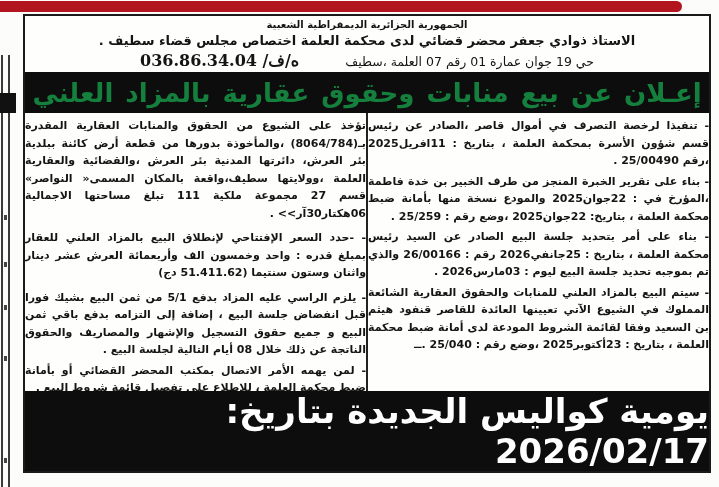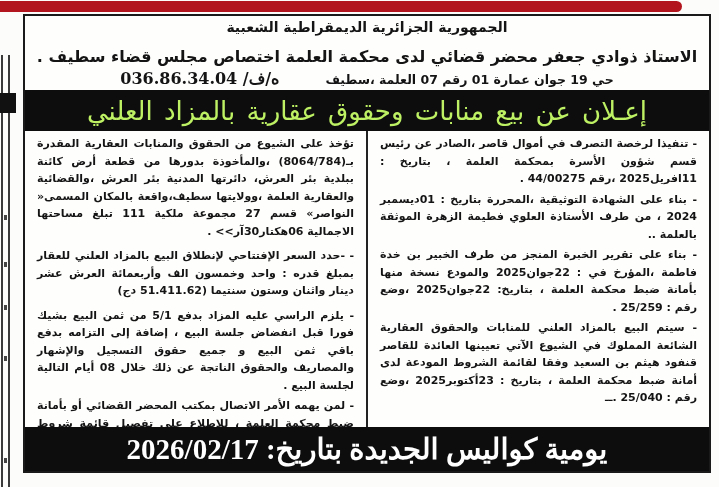--- a/index.html
+++ b/index.html
@@ -42,58 +42,58 @@
     border:2px solid #1a1a1a;
     background:#fefefd;
     display:flex;flex-direction:column;
     overflow:hidden;
   }
   .notice-header{
     padding:3px 8px 2px;
     text-align:center;
     direction:rtl;
   }
-  .hdr-line1{font-size:14px;font-weight:bold;letter-spacing:.2px;}
-  .hdr-line2{font-size:16px;font-weight:bold;margin-top:12px;}
+  .hdr-line1{font-size:10px;font-weight:bold;letter-spacing:.2px;}
+  .hdr-line2{font-size:13px;font-weight:bold;margin-top:3px;}
   .hdr-line3{
     margin-top:3px;
     display:flex;justify-content:center;align-items:baseline;gap:46px;
     direction:rtl;
   }
-  .hdr-address{font-size:12.5px;font-weight:bold;}
+  .hdr-address{font-size:12.5px;font-weight:normal;}
   .hdr-phone{font-size:16px;font-weight:bold;font-family:"DejaVu Serif",serif;}
 
   .title-banner{
     height:41px;background:var(--banner_bg);
     display:flex;align-items:center;justify-content:center;
     direction:rtl;flex:0 0 auto;
   }
   .title-banner span{
-    color:#bef264;font-size:26px;font-weight:normal;word-spacing:3px;
+    color:#15803d;font-size:26px;font-weight:bold;word-spacing:3px;
   }
 
   .body-cols{
     flex:1 1 auto;
     display:flex;direction:rtl;
     overflow:hidden;
   }
-  .col{flex:1 1 0;padding:4px 12px 0;direction:rtl;}
+  .col{flex:1 1 0;padding:4px 0 0;direction:rtl;}
   .col p{
     font-size:11px;font-weight:bold;line-height:17.5px;
     text-align:justify;margin:0 0 3px;
   }
   .col-divider{flex:0 0 2px;background:#222;}
   .mt8{margin-top:7px !important;}
 
   .footer-banner{
     flex:0 0 44px;background:var(--banner_bg);
     display:flex;align-items:center;justify-content:center;
     direction:rtl;
   }
-  .footer-banner span{color:#fff;font-size:29px;font-weight:bold;font-family:Liberation Serif, serif;}
+  .footer-banner span{color:#fff;font-size:34px;font-weight:bold;}
 </style>
 </head>
 <body>
 
 <div class="red-bar"></div>
 
 <div>
   <div class="vline v1"></div>
   <div class="vline v2"></div>
   <div class="frag-block"></div>
@@ -115,23 +115,23 @@
     </div>
   </div>
 
   <div class="title-banner">
     <span>إعـلان عن بيع منابات وحقوق عقارية بالمزاد العلني</span>
   </div>
 
   <div class="body-cols">
 
     <div class="col">
-      <p>- تنفيذا لرخصة التصرف في أموال قاصر ،الصادر عن رئيس قسم شؤون الأسرة بمحكمة العلمة ، بتاريخ : 11افريل2025 ،رقم 44/00275 .</p>
-      <p>- بناء على الشهادة التوثيقية ،المحررة بتاريخ : 01ديسمبر 2024 ، من طرف الأستاذة العلوي فطيمة الزهرة الموثقة بالعلمة ..</p>
+      <p>- تنفيذا لرخصة التصرف في أموال قاصر ،الصادر عن رئيس قسم شؤون الأسرة بمحكمة العلمة ، بتاريخ : 11افريل2025 ،رقم 25/00490 .</p>
       <p>- بناء على تقرير الخبرة المنجز من طرف الخبير بن خدة فاطمة ،المؤرخ في : 22جوان2025 والمودع نسخة منها بأمانة ضبط محكمة العلمة ، بتاريخ: 22جوان2025 ،وضع رقم : 25/259 .</p>
+      <p>- بناء على أمر بتحديد جلسة البيع الصادر عن السيد رئيس محكمة العلمة ، بتاريخ : 25جانفي2026 رقم : 26/00166 والذي تم بموجبه تحديد جلسة البيع ليوم : 03مارس2026 .</p>
       <p>- سيتم البيع بالمزاد العلني للمنابات والحقوق العقارية الشائعة المملوك في الشيوع الآتي تعيينها العائدة للقاصر قنفود هيثم بن السعيد وفقا لقائمة الشروط المودعة لدى أمانة ضبط محكمة العلمة ، بتاريخ : 23أكتوبر2025 ،وضع رقم : 25/040 .ــ</p>
 
     </div>
 
     <div class="col-divider"></div>
 
     <div class="col">
       <p>تؤخذ على الشيوع من الحقوق والمنابات العقارية المقدرة بـ(8064/784) ،والمأخوذة بدورها من قطعة أرض كائنة ببلدية بئر العرش، دائرتها المدنية بئر العرش ،والقضائية والعقارية العلمة ،وولايتها سطيف،واقعة بالمكان المسمى« النواصر» قسم 27 مجموعة ملكية 111 تبلغ مساحتها الاجمالية 06هكتار30آر&gt;&gt; .</p>
       <p class="mt8">- -حدد السعر الإفتتاحي لإنطلاق البيع بالمزاد العلني للعقار بمبلغ قدره : واحد وخمسون الف وأربعمائة العرش عشر دينار واثنان وستون سنتيما (51.411.62 دج)</p>
       <p class="mt8">- يلزم الراسي عليه المزاد بدفع 5/1 من ثمن البيع بشيك فورا قبل انفضاض جلسة البيع ، إضافة إلى التزامه بدفع باقي ثمن البيع و جميع حقوق التسجيل والإشهار والمصاريف والحقوق الناتجة عن ذلك خلال 08 أيام التالية لجلسة البيع .</p>

